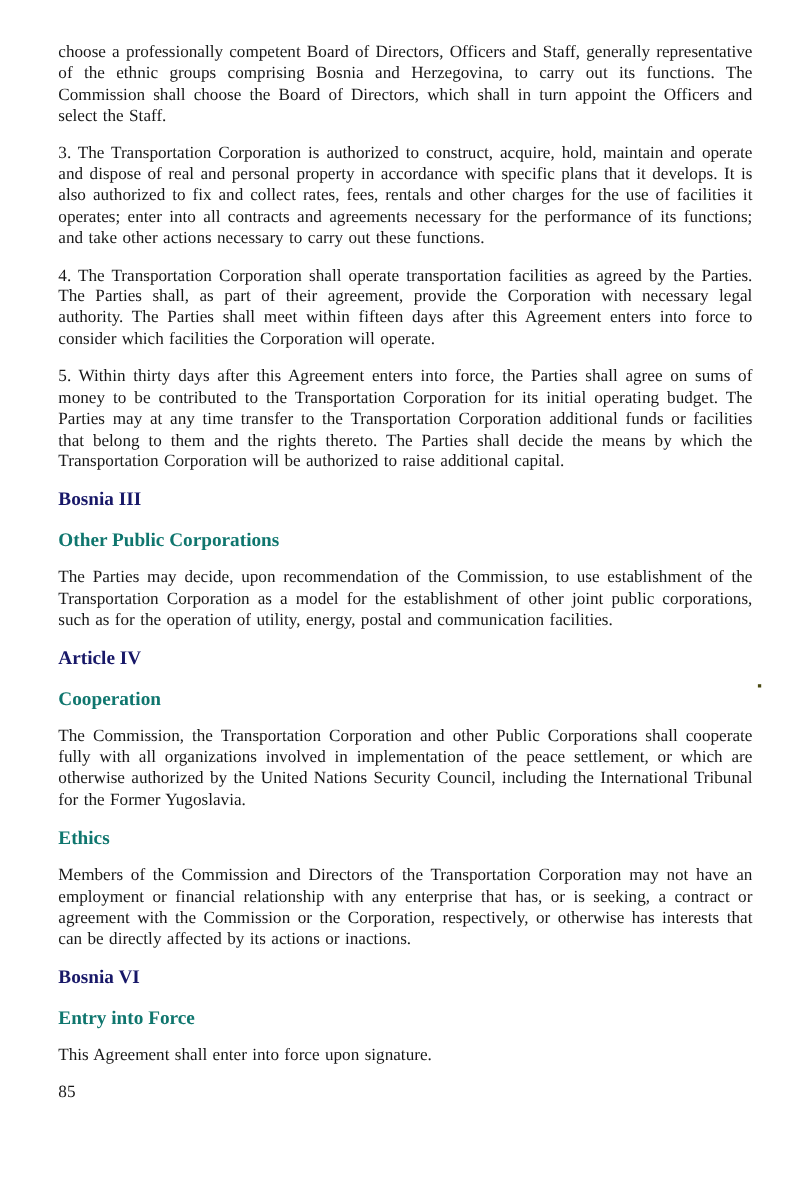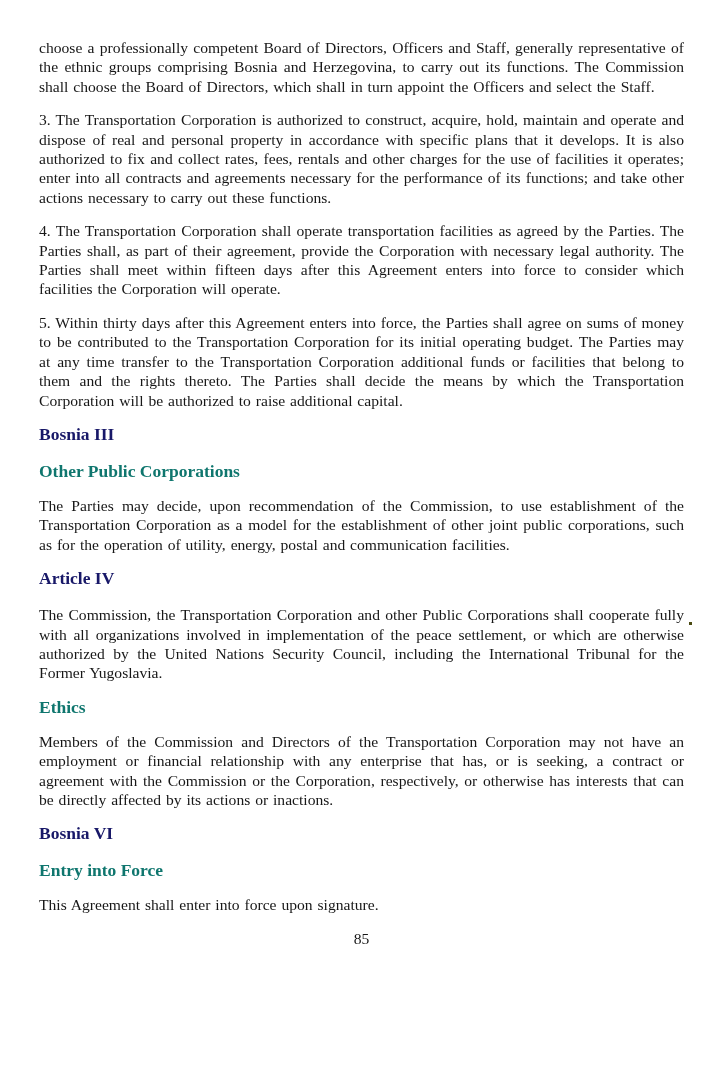--- a/index.html
+++ b/index.html
@@ -11,21 +11,21 @@
     width: 722px;
     height: 1075px;
     overflow: hidden;
     position: relative;
     font-family: "Liberation Serif", serif;
   }
   .page {
     box-sizing: border-box;
     width: 722px;
     height: 1075px;
-    padding: 38px 38px 0 39px;
+    padding: 38px 38px 0 53px;
     background: #ffffff;
     color: #171717;
   }
   p.body-text {
     font-size: 15.6px;
     line-height: 19.4px;
     text-align: justify;
     margin: 0 0 14px 0;
     color: #171717;
     word-spacing: 1px;
@@ -39,21 +39,20 @@
   }
   h3.section-heading {
     font-size: 17.5px;
     line-height: 20px;
     font-weight: bold;
     color: #0f766e;
     margin: 0 0 15px 0;
   }
   .page-number {
     margin-top: 12px;
-    text-align: center;
     font-size: 15.6px;
     line-height: 19px;
     color: #171717;
   }
   .speck {
     position: absolute;
     left: 689px;
     top: 622px;
     width: 3px;
     height: 3px;
@@ -74,20 +73,21 @@
   <p class="body-text">5. Within thirty days after this Agreement enters into force, the Parties shall agree on sums of money to be contributed to the Transportation Corporation for its initial operating budget. The Parties may at any time transfer to the Transportation Corporation additional funds or facilities that belong to them and the rights thereto. The Parties shall decide the means by which the Transportation Corporation will be authorized to raise additional capital.</p>
 
   <h2 class="article-heading">Bosnia III</h2>
 
   <h3 class="section-heading">Other Public Corporations</h3>
 
   <p class="body-text">The Parties may decide, upon recommendation of the Commission, to use establishment of the Transportation Corporation as a model for the establishment of other joint public corporations, such as for the operation of utility, energy, postal and communication facilities.</p>
 
   <h2 class="article-heading">Article IV</h2>
 
+  <h3 class="section-heading">Cooperation</h3>
 
   <p class="body-text">The Commission, the Transportation Corporation and other Public Corporations shall cooperate fully with all organizations involved in implementation of the peace settlement, or which are otherwise authorized by the United Nations Security Council, including the International Tribunal for the Former Yugoslavia.</p>
 
 
   <h3 class="section-heading">Ethics</h3>
 
   <p class="body-text">Members of the Commission and Directors of the Transportation Corporation may not have an employment or financial relationship with any enterprise that has, or is seeking, a contract or agreement with the Commission or the Corporation, respectively, or otherwise has interests that can be directly affected by its actions or inactions.</p>
 
   <h2 class="article-heading">Bosnia VI</h2>
 

